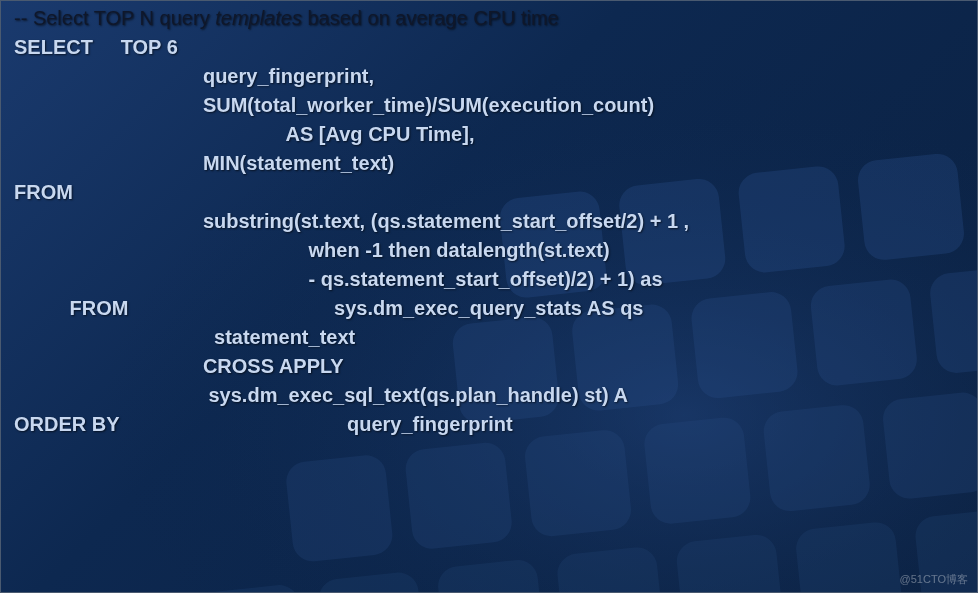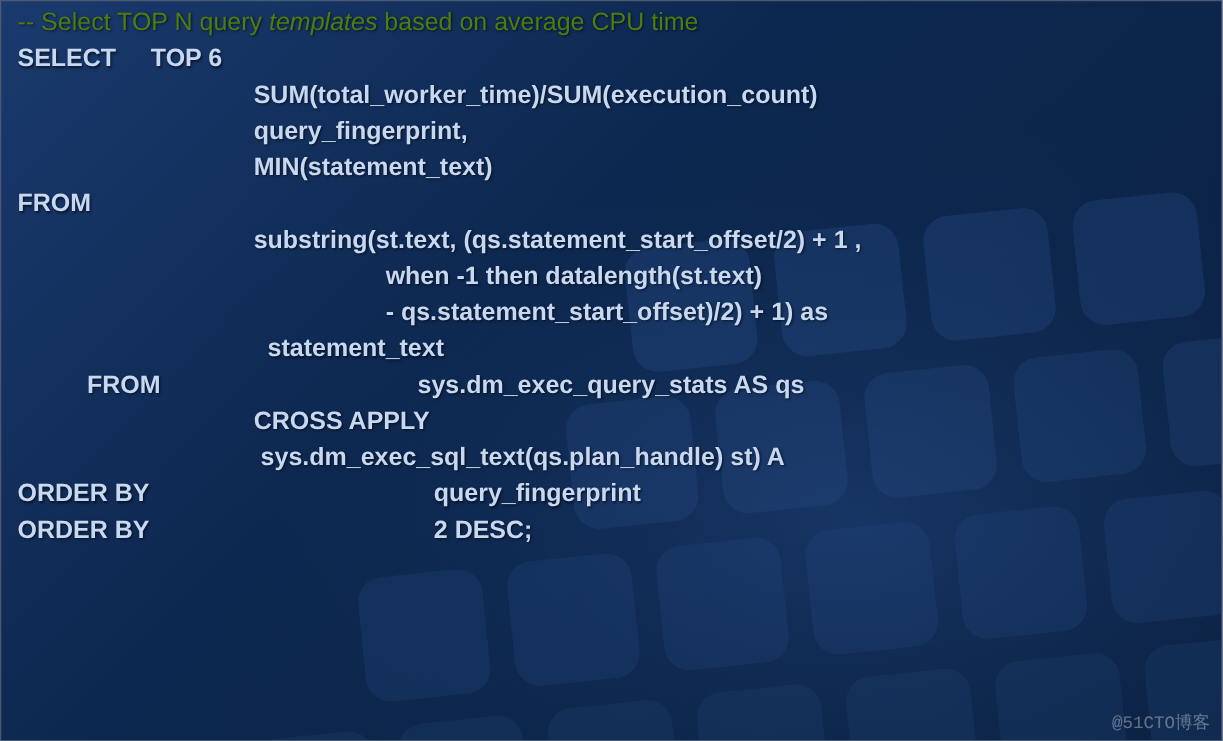--- a/index.html
+++ b/index.html
@@ -32,43 +32,43 @@
       font-family: Arial, Helvetica, sans-serif;
       font-size: 20px;
       font-weight: bold;
       line-height: 1.45;
       text-shadow: 1px 1px 2px rgba(0,0,0,0.6);
     }
     .code-line {
       white-space: pre;
     }
     .comment {
-      color: #4d7c0f;
+      color: #0f172a;
       font-weight: normal;
     }
     .italic {
       font-style: italic;
     }
     .border-frame {
       position: absolute;
       top: 0;
       left: 0;
       right: 0;
       bottom: 0;
       border: 1px solid #4a5a70;
       pointer-events: none;
       z-index: 2;
     }
     .watermark {
       position: absolute;
       bottom: 6px;
       right: 10px;
       color: rgba(255,255,255,0.35);
-      font-size: 14px;
-      font-family: Liberation Mono, monospace;
+      font-size: 11px;
+      font-family: Liberation Sans, sans-serif;
       z-index: 3;
     }
   </style>
 </head>
 <body>
 
 <svg class="bg-pattern" viewBox="0 0 978 593">
   <defs>
     <radialGradient id="glow" cx="70%" cy="70%" r="60%">
       <stop offset="0%" stop-color="#2a5090" stop-opacity="0.4"></stop>
@@ -101,28 +101,28 @@
     <rect x="780" y="540" width="100" height="100" rx="20" fill="#224575"></rect>
     <rect x="900" y="540" width="100" height="100" rx="20" fill="#224575"></rect>
   </g>
 </svg>
 
 <div class="border-frame"></div>
 
 <div class="code-container">
   <div class="code-line comment"><span>-- Select TOP N query </span><span class="italic">templates</span><span> based on average CPU time</span></div>
   <div class="code-line">SELECT     TOP 6</div>
+  <div class="code-line">                                  query_fingerprint,</div>
   <div class="code-line">                                  SUM(total_worker_time)/SUM(execution_count)</div>
-  <div class="code-line">                                  query_fingerprint,</div>
+  <div class="code-line">                                                 AS [Avg CPU Time],</div>
   <div class="code-line">                                  MIN(statement_text)</div>
   <div class="code-line">FROM</div>
   <div class="code-line">                                  substring(st.text, (qs.statement_start_offset/2) + 1 ,</div>
   <div class="code-line">                                                     when -1 then datalength(st.text)</div>
   <div class="code-line">                                                     - qs.statement_start_offset)/2) + 1) as</div>
+  <div class="code-line">          FROM                                     sys.dm_exec_query_stats AS qs</div>
   <div class="code-line">                                    statement_text</div>
-  <div class="code-line">          FROM                                     sys.dm_exec_query_stats AS qs</div>
   <div class="code-line">                                  CROSS APPLY</div>
   <div class="code-line">                                   sys.dm_exec_sql_text(qs.plan_handle) st) A</div>
   <div class="code-line">ORDER BY                                         query_fingerprint</div>
-  <div class="code-line">ORDER BY                                         2 DESC;</div>
 </div>
 
 <div class="watermark">@51CTO博客</div>
 
 </body></html>

